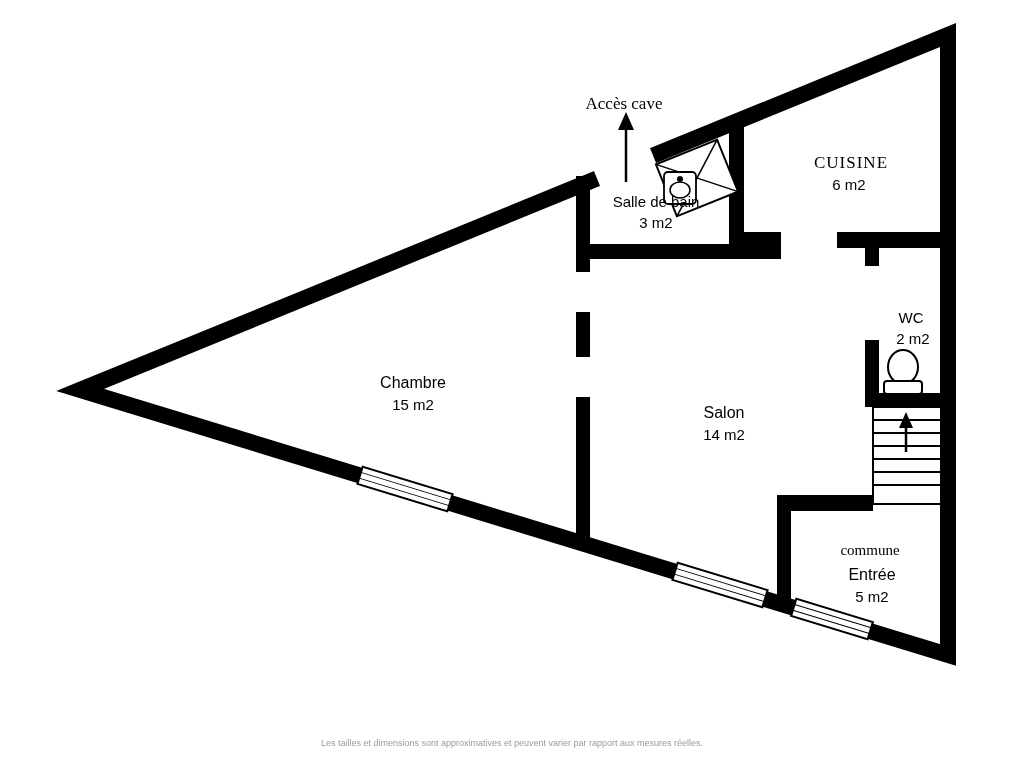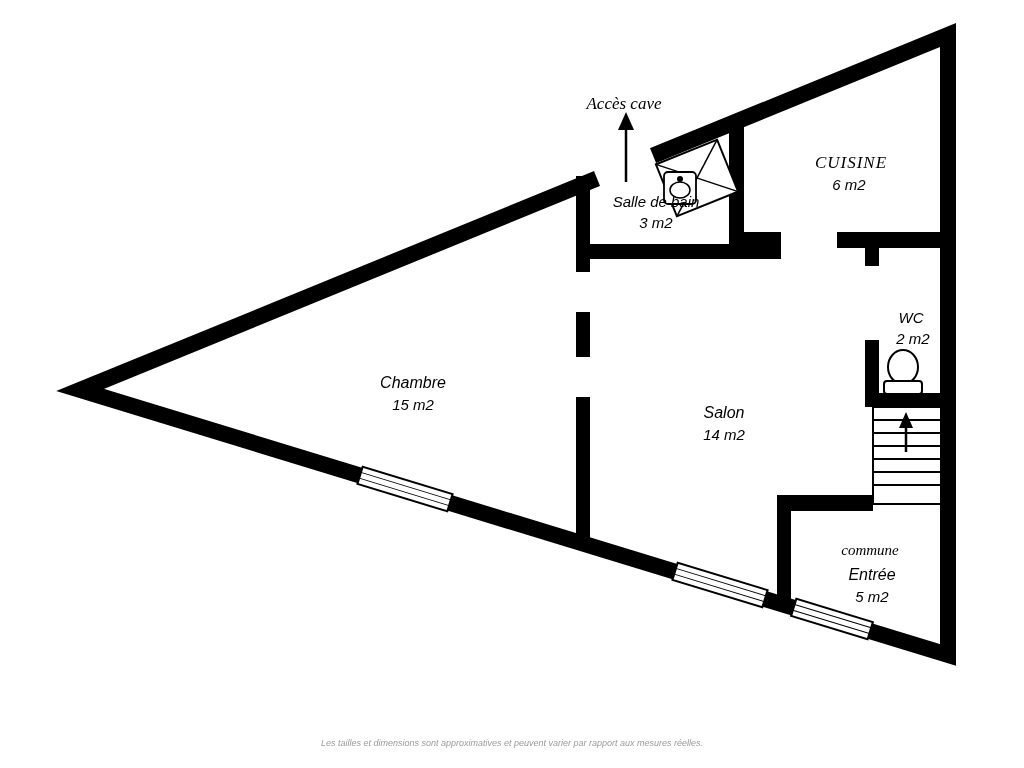--- a/index.html
+++ b/index.html
@@ -7,21 +7,20 @@
     padding: 0;
     background: #ffffff;
   }
   .page {
     position: relative;
     width: 988px;
     height: 768px;
     background: #ffffff;
     overflow: hidden;
     font-family: "Liberation Sans", sans-serif;
-    font-style: italic;
   }
   svg { display: block; }
   .sans { font-family: "Liberation Sans", sans-serif; }
   .serif { font-family: "Liberation Serif", serif; }
 </style>
 </head>
 <body>
 
 <div class="page">
   <svg width="1024" height="768" viewBox="0 0 1024 768">

